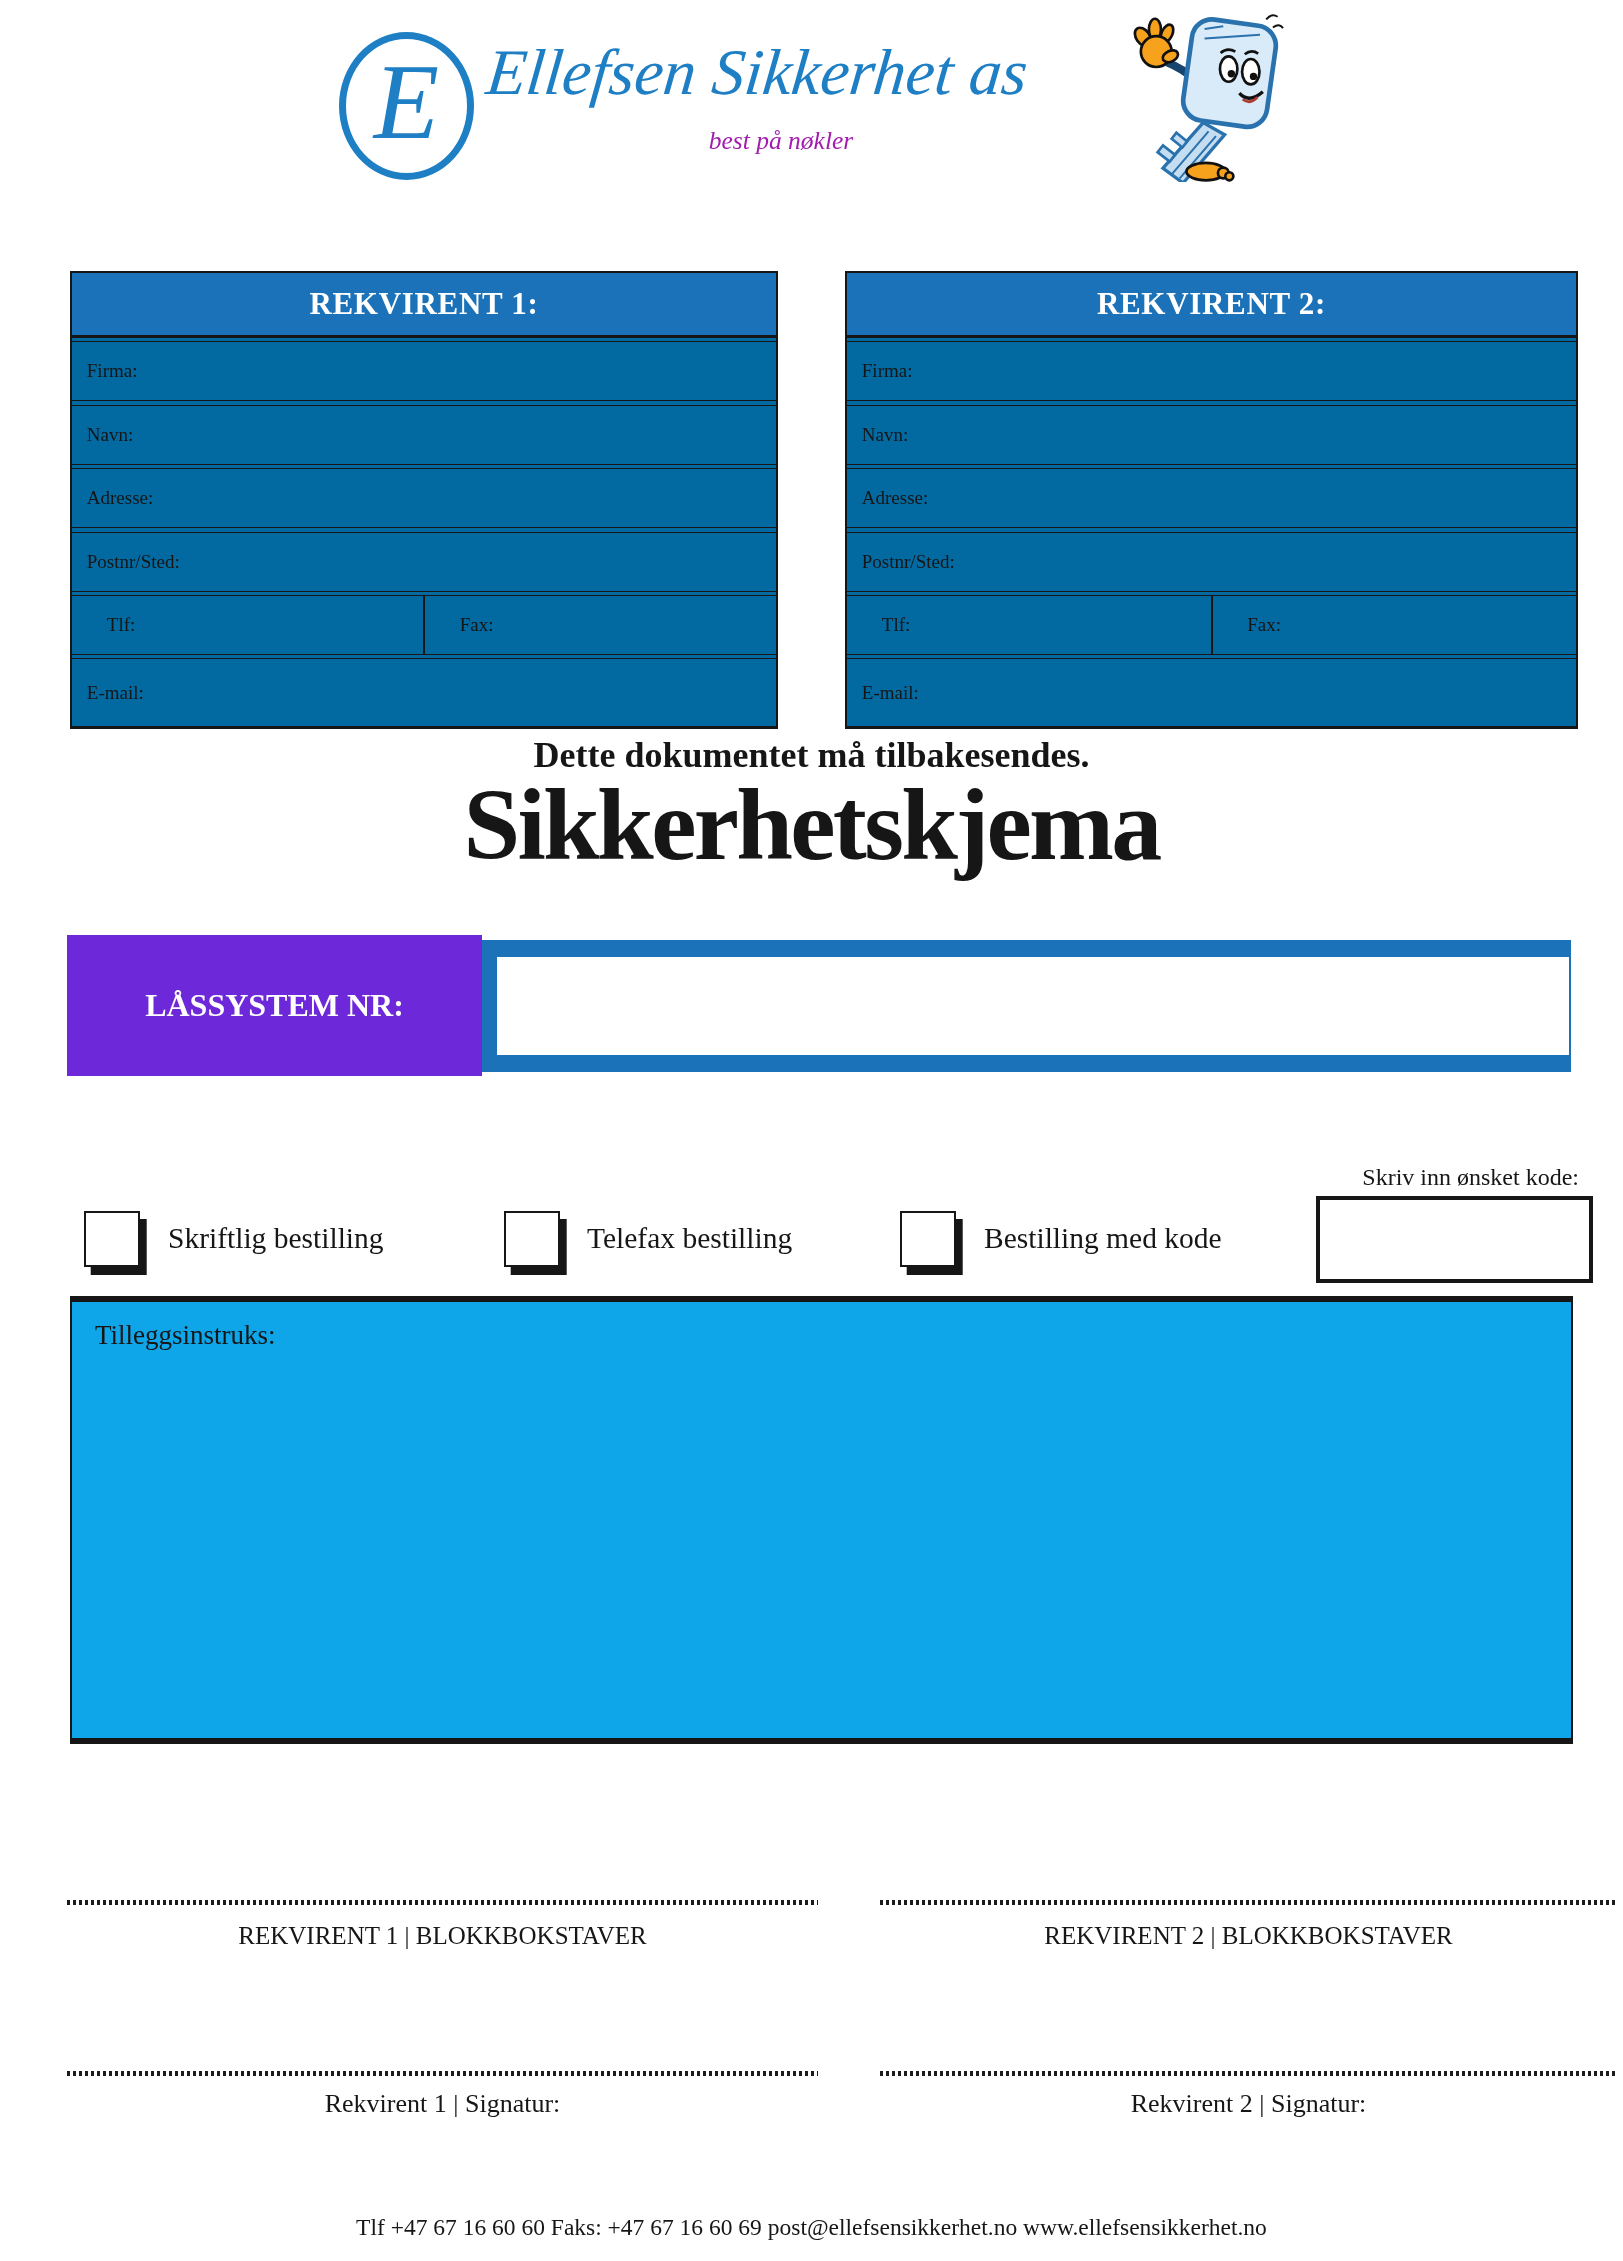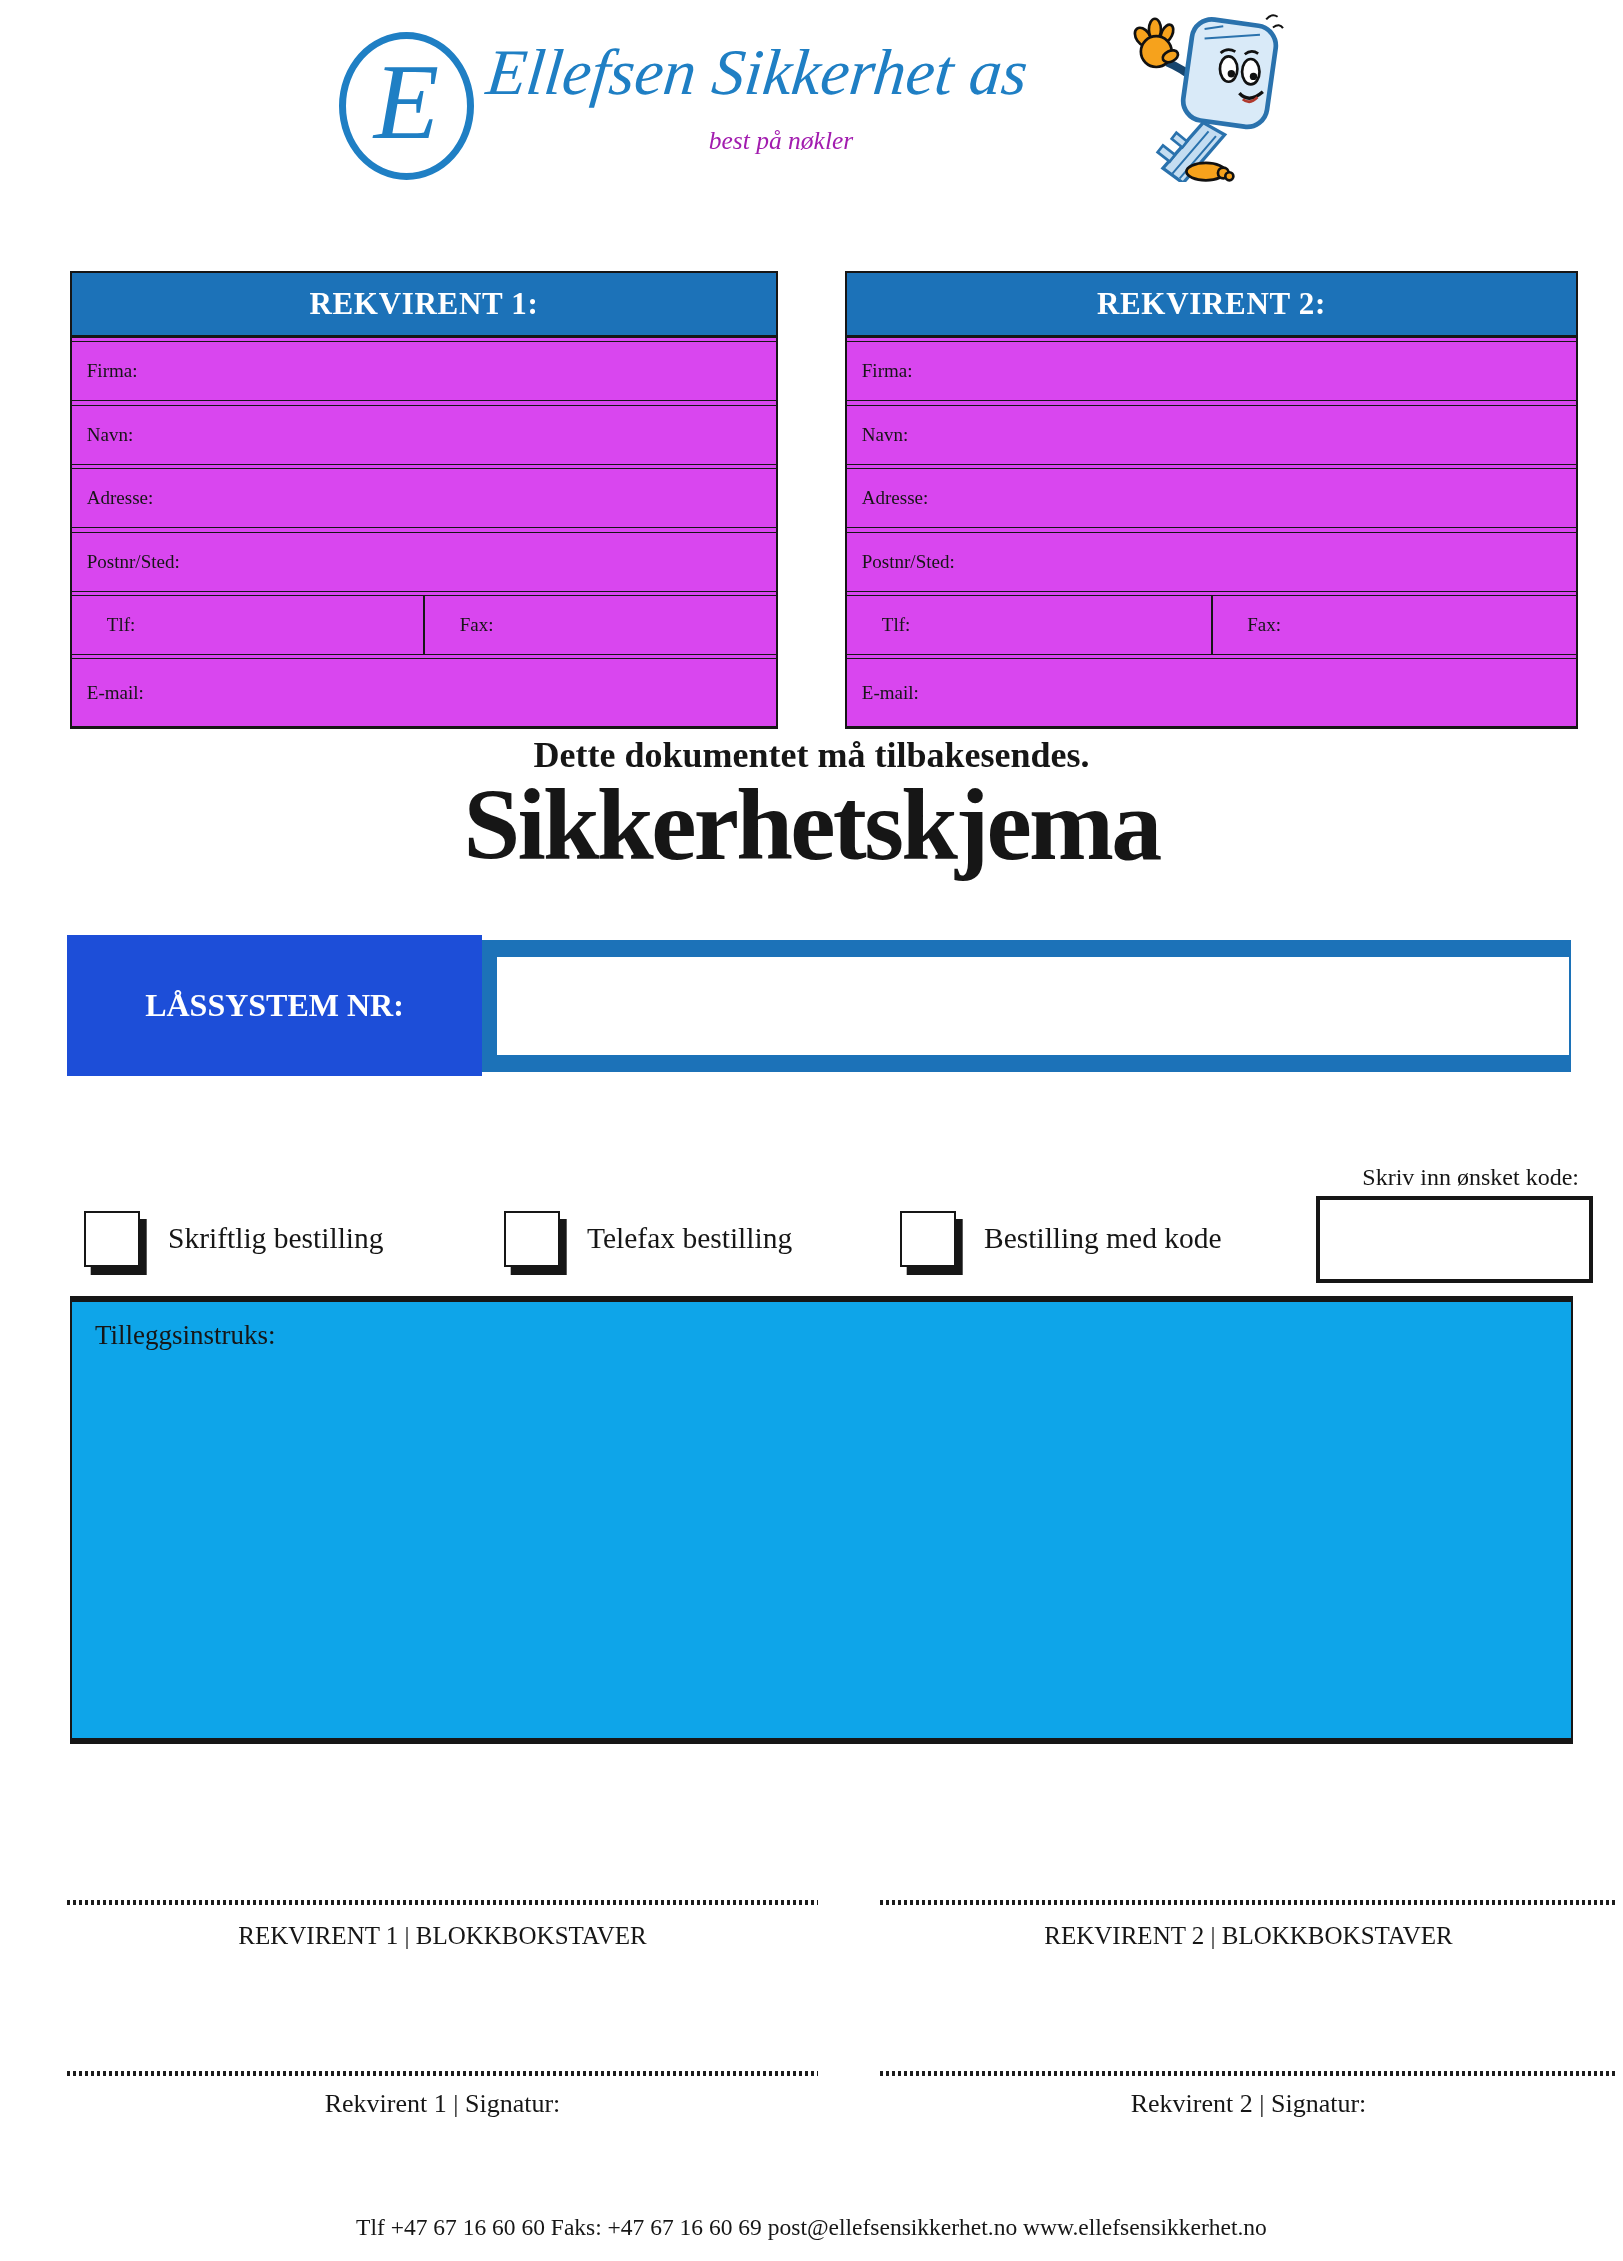--- a/index.html
+++ b/index.html
@@ -20,21 +20,21 @@
     transform:skewX(-6deg);
   }
   .logo-tagline {
     position:absolute; left:657px; top:126px; width:248px; text-align:center;
     font-size:25.5px; font-style:italic; color:#a21caf;
   }
   .mascot { position:absolute; left:1108px; top:6.7px; }
 
   
   .req-table {
-    position:absolute; top:271px; border:2.7px solid #161616; background:#d946ef;
+    position:absolute; top:271px; border:2.7px solid #161616; background:#0369a1;
     display:flex; flex-direction:column;
   }
   .req-t1 { left:70px;  width:704px; height:454px; }
   .req-t2 { left:845px; width:729px; height:454px; }
   .req-header {
     height:62px; background:#1c72b8; border-bottom:3.4px solid #161616;
     display:flex; align-items:center; justify-content:center;
   }
   .req-header span { color:#ffffff; font-weight:bold; font-size:31px; letter-spacing:0.7px; }
   .req-row {
@@ -48,21 +48,21 @@
   .cell-fax { width:50%; border-left:2.7px solid #161616; }
 
   
   .notice { position:absolute; left:0; top:734px; width:100%; text-align:center;
             font-size:36px; font-weight:bold; }
   .form-title { position:absolute; left:0; top:771px; width:100%; text-align:center;
             font-size:102px; font-weight:bold; letter-spacing:-2.7px; line-height:1.05; }
 
   
   .lock-label-block { position:absolute; left:67px; top:935px; width:415px; height:141px;
-            background:#1d4ed8; display:flex; align-items:center; justify-content:center; }
+            background:#6d28d9; display:flex; align-items:center; justify-content:center; }
   .lock-label-block span { color:#fff; font-weight:bold; font-size:32px; white-space:nowrap; }
   .lock-bar { position:absolute; left:482px; top:940px; width:1089px; height:132px; background:#1c72b8; }
   .lock-input { position:absolute; left:497px; top:957px; width:1059px; height:98px; background:#fff;
             font-size:29.5px; padding-left:13.4px; display:flex; align-items:center; }
 
   
   .instr-heading { position:absolute; left:0; top:1102px; width:100%; text-align:center;
             font-size:43px; font-weight:bold; }
   .code-prompt { position:absolute; left:1276px; top:1164px; width:303px; text-align:right;
             font-size:24px; }

